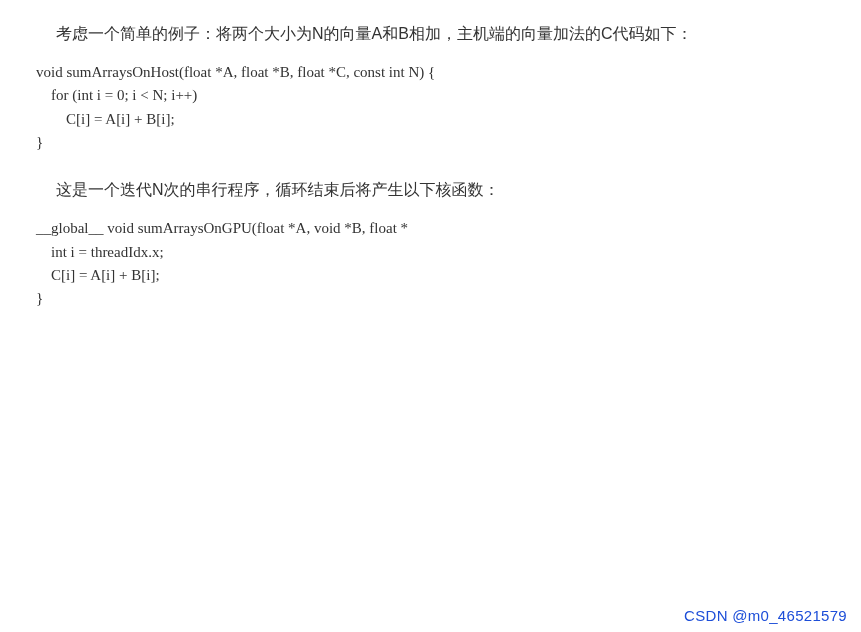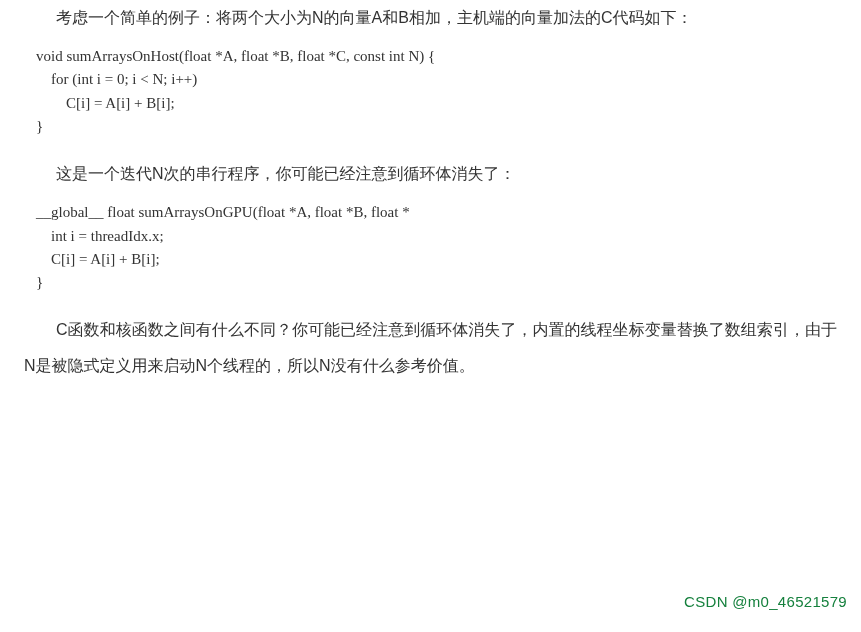--- a/index.html
+++ b/index.html
@@ -10,21 +10,21 @@
     body {
       width: 861px;
       height: 632px;
       background: #ffffff;
       font-family: "Microsoft YaHei", "SimSun", sans-serif;
       color: #333333;
       position: relative;
       padding: 0;
     }
     .content {
-      padding: 0 24px 8px 24px;
+      padding: 16px 24px 8px 24px;
     }
     .para {
       font-size: 16px;
       line-height: 2.2;
       color: #333333;
       margin-bottom: 8px;
       text-align: justify;
     }
     .para.indent {
       text-indent: 2em;
@@ -33,46 +33,45 @@
       font-family: Liberation Serif, serif;
       font-size: 15px;
       line-height: 1.55;
       color: #333333;
       white-space: pre;
       margin: 10px 0 18px 12px;
     }
     .watermark {
       position: absolute;
       right: 14px;
-      bottom: 22px;
+      bottom: 8px;
       font-size: 15px;
-      color: #15803d;
+      color: #1d4ed8;
       font-family: Arial, "Microsoft YaHei", sans-serif;
       letter-spacing: 0.3px;
       pointer-events: none;
     }
   </style>
 </head>
 <body>
 
 <div class="content">
 
   <p class="para indent">考虑一个简单的例子：将两个大小为N的向量A和B相加，主机端的向量加法的C代码如下：</p>
 
   <div class="code-block">void sumArraysOnHost(float *A, float *B, float *C, const int N) {
     for (int i = 0; i &lt; N; i++)
         C[i] = A[i] + B[i];
 }</div>
 
-  <p class="para indent">这是一个迭代N次的串行程序，你可能已经注意到循环体消失了：</p>
+  <p class="para indent">这是一个迭代N次的串行程序，循环结束后将产生以下核函数：</p>
 
-  <div class="code-block">__global__ float sumArraysOnGPU(float *A, float *B, float *
+  <div class="code-block">__global__ void sumArraysOnGPU(float *A, void *B, float *
     int i = threadIdx.x;
     C[i] = A[i] + B[i];
 }</div>
 
-  <p class="para indent">C函数和核函数之间有什么不同？你可能已经注意到循环体消失了，内置的线程坐标变量替换了数组索引，由于N是被隐式定义用来启动N个线程的，所以N没有什么参考价值。</p>
 
 
 
 </div>
 
 <div class="watermark">CSDN @m0_46521579</div>
 
 </body></html>

